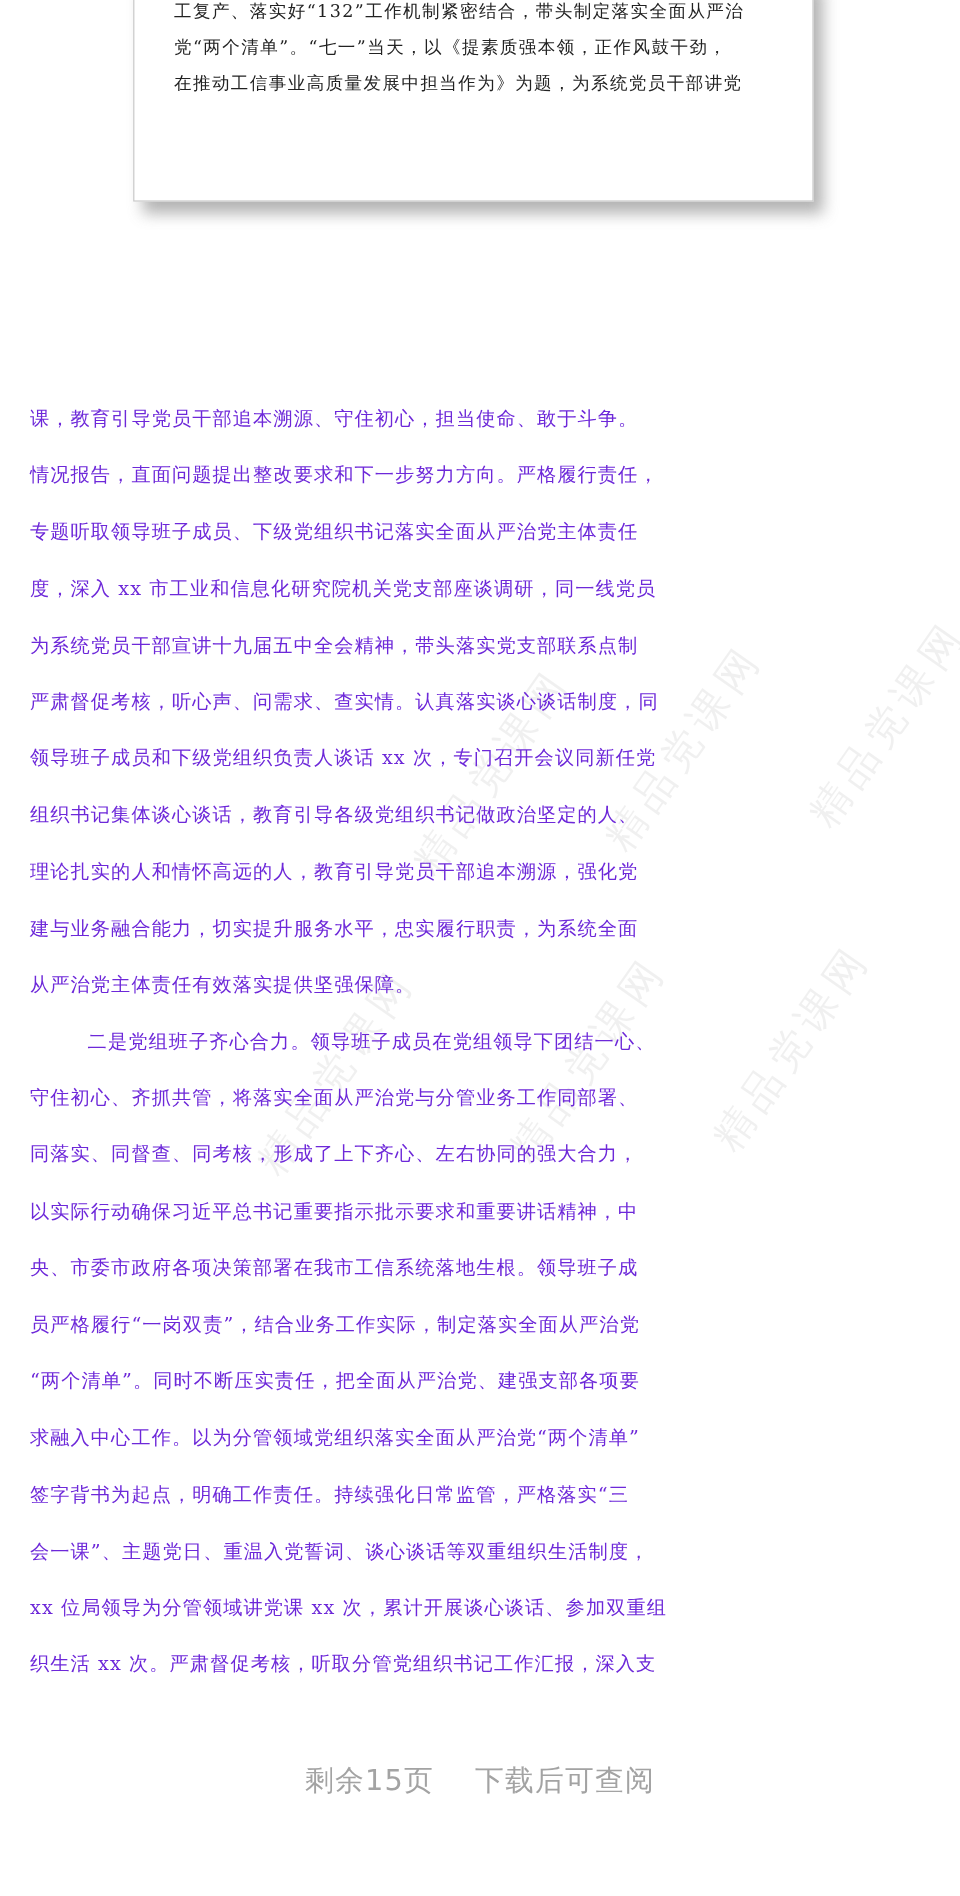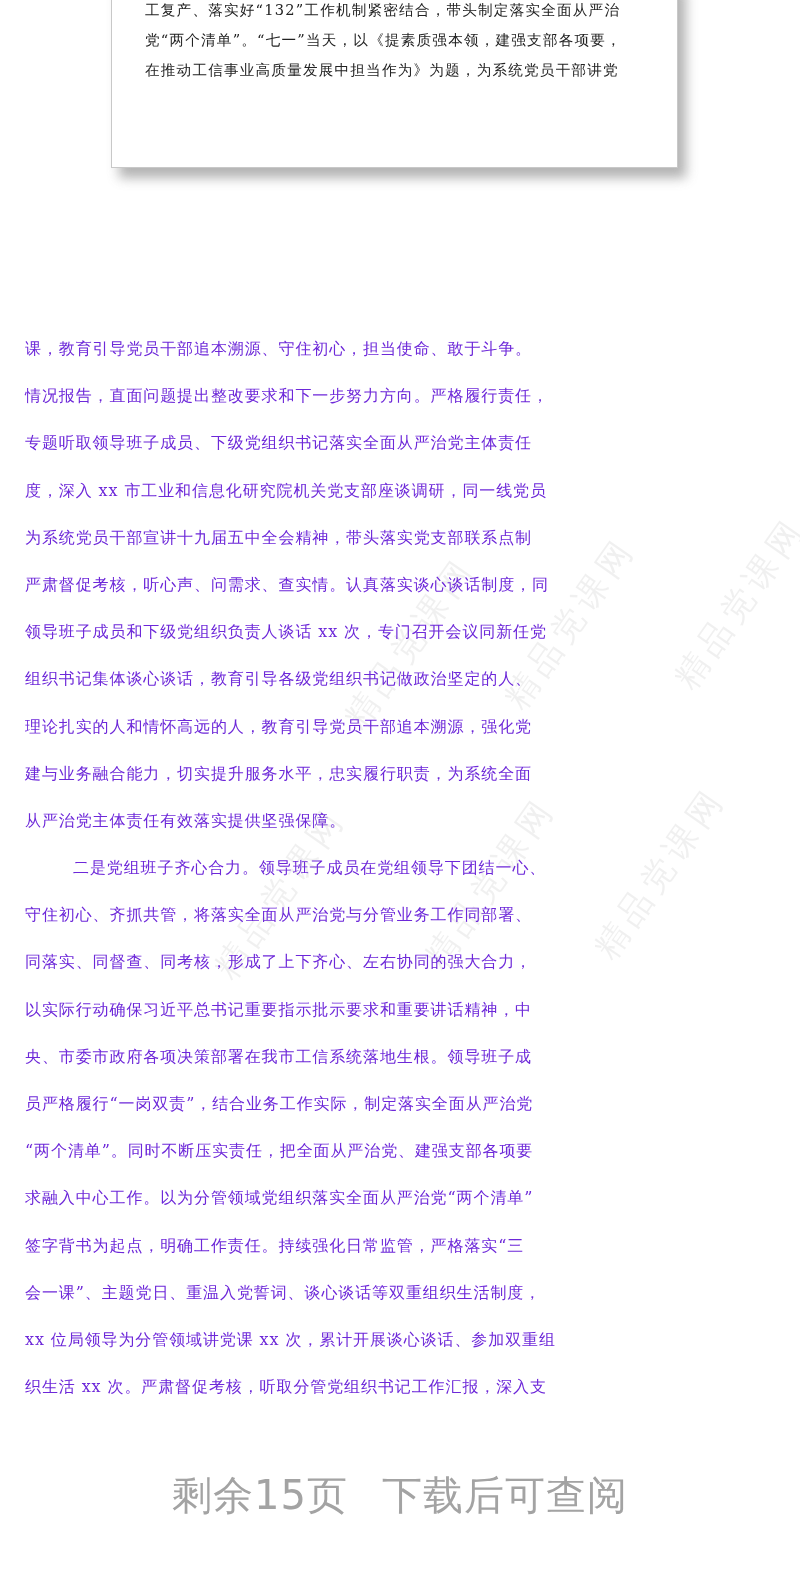--- a/index.html
+++ b/index.html
@@ -23,32 +23,32 @@
   .line.indent { padding-left: 48px; }
 
   
   .watermark { position: absolute; font-size: 34px; color: rgba(0,0,0,0.06);
                font-family: "DejaVu Sans", sans-serif; transform: rotate(-55deg);
                white-space: nowrap; letter-spacing: 6px; pointer-events: none; }
 
   
   .footer { position: absolute; left: 0; top: 1468px; width: 800px; text-align: center;
             font-family: "DejaVu Sans", "Liberation Sans", sans-serif;
-            font-size: 40px; color: #a3a3a3; letter-spacing: 1px; }
+            font-size: 24px; color: #a3a3a3; letter-spacing: 1px; }
   .footer span + span { margin-left: 34px; }
 </style>
 </head>
 <body>
 
 <div class="card-wrap">
   <div class="card-shadow"></div>
   <div class="card">
     <div class="card-lines">
       <div class="card-line">工复产、落实好“132”工作机制紧密结合，带头制定落实全面从严治</div>
-      <div class="card-line">党“两个清单”。“七一”当天，以《提素质强本领，建强支部各项要，</div>
+      <div class="card-line">党“两个清单”。“七一”当天，以《提素质强本领，正作风鼓干劲，</div>
       <div class="card-line">在推动工信事业高质量发展中担当作为》为题，为系统党员干部讲党</div>
     </div>
   </div>
 </div>
 
 <div class="watermark" style="left:310px; top:620px;">精品党课网</div>
 <div class="watermark" style="left:470px; top:600px;">精品党课网</div>
 <div class="watermark" style="left:640px; top:580px;">精品党课网</div>
 <div class="watermark" style="left:180px; top:870px;">精品党课网</div>
 <div class="watermark" style="left:390px; top:860px;">精品党课网</div>

